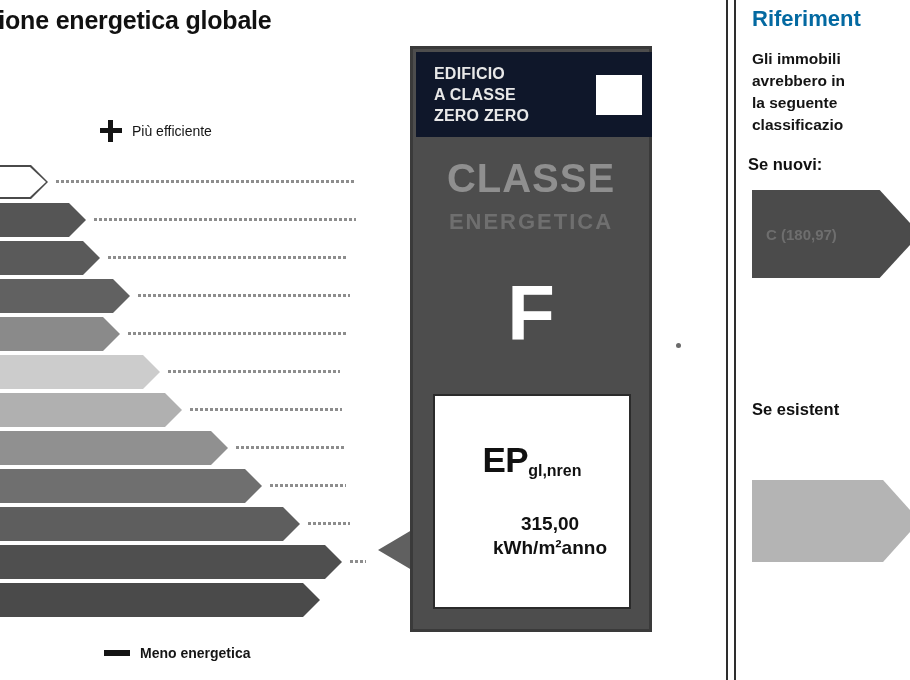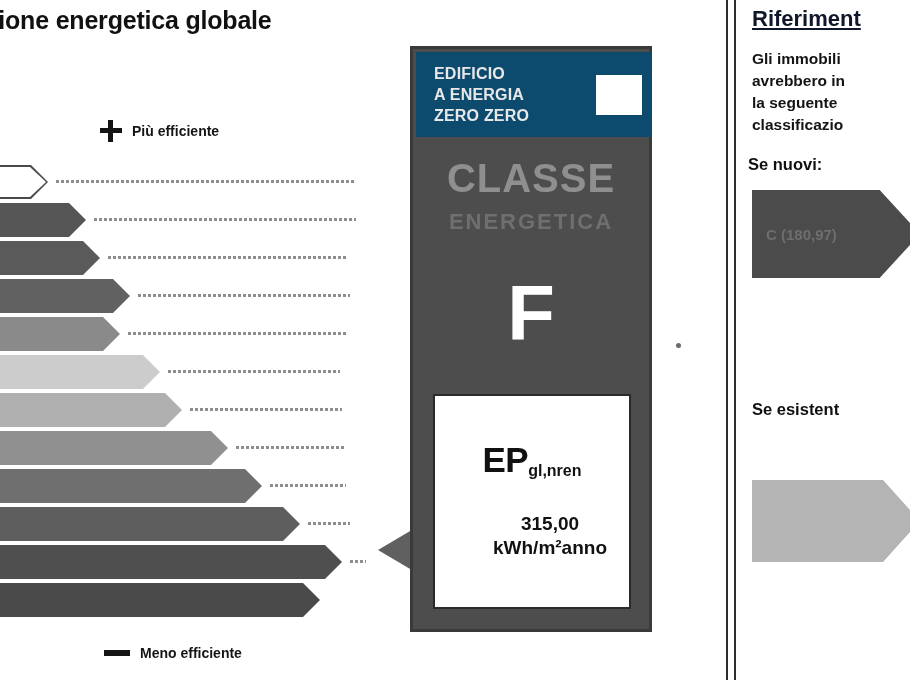--- a/index.html
+++ b/index.html
@@ -58,21 +58,21 @@
     background: #141414;
   }
   .plus-icon::before {
     left: 0; top: 8px; width: 22px; height: 5px;
   }
   .plus-icon::after {
     left: 8px; top: 0; width: 5px; height: 22px;
   }
   #more-efficient-label {
     font-size: 14px;
-    font-weight: bold;
+    font-weight: normal;
     color: #151515;
   }
 
   
   #less-efficient-row {
     position: absolute;
     left: 104px;
     top: 645px;
     display: flex;
     align-items: center;
@@ -152,21 +152,21 @@
     background: #4d4d4d;
     border: 3px solid #3a3a3a;
     box-sizing: border-box;
   }
   #nzeb-band {
     position: absolute;
     left: 3px;
     top: 3px;
     width: 236px;
     height: 85px;
-    background: #0c4a6e;
+    background: #0f172a;
     display: flex;
     align-items: center;
     justify-content: space-between;
     padding: 0 10px 0 18px;
     box-sizing: border-box;
   }
   #nzeb-text {
     color: #e8e8e8;
     font-size: 16px;
     font-weight: bold;
@@ -291,23 +291,22 @@
     width: 162px;
     height: 680px;
     overflow: hidden;
   }
   #ref-title {
     position: absolute;
     left: 4px;
     top: 6px;
     font-size: 22px;
     font-weight: bold;
-    color: #0f172a;
+    color: #0369a1;
     white-space: nowrap;
-    text-decoration: underline;
   }
   #ref-paragraph {
     position: absolute;
     left: 4px;
     top: 48px;
     width: 190px;
     font-size: 15.5px;
     font-weight: bold;
     line-height: 1.42;
     color: #141414;
@@ -453,32 +452,32 @@
       </div>
       <div class="class-row" style="top: 418px;">
         <div style="position: relative; width: 350px; height: 34px;">
           <div class="arrow-shape" style="width: 350px; background: rgb(74, 74, 74);"></div>
         </div>
       </div>
     </div>
 
   <div id="less-efficient-row">
     <span class="minus-icon"></span>
-    <span id="less-efficient-label">Meno efficiente</span>
+    <span id="less-efficient-label">Meno energetica</span>
   </div>
 
   <div id="ep-pointer"></div>
 </div>
 
 <div id="energy-box">
 
   <div id="nzeb-band">
     <div id="nzeb-text">
       <div>EDIFICIO</div>
-      <div>A ENERGIA</div>
+      <div>A CLASSE</div>
       <div>ZERO ZERO</div>
     </div>
     <div id="nzeb-checkbox"></div>
   </div>
 
   <div id="energetica-word">ENERGETICA</div>
   <div id="classe-word">CLASSE</div>
   <div id="class-letter-big">F</div>
 
   <div id="ep-card">

